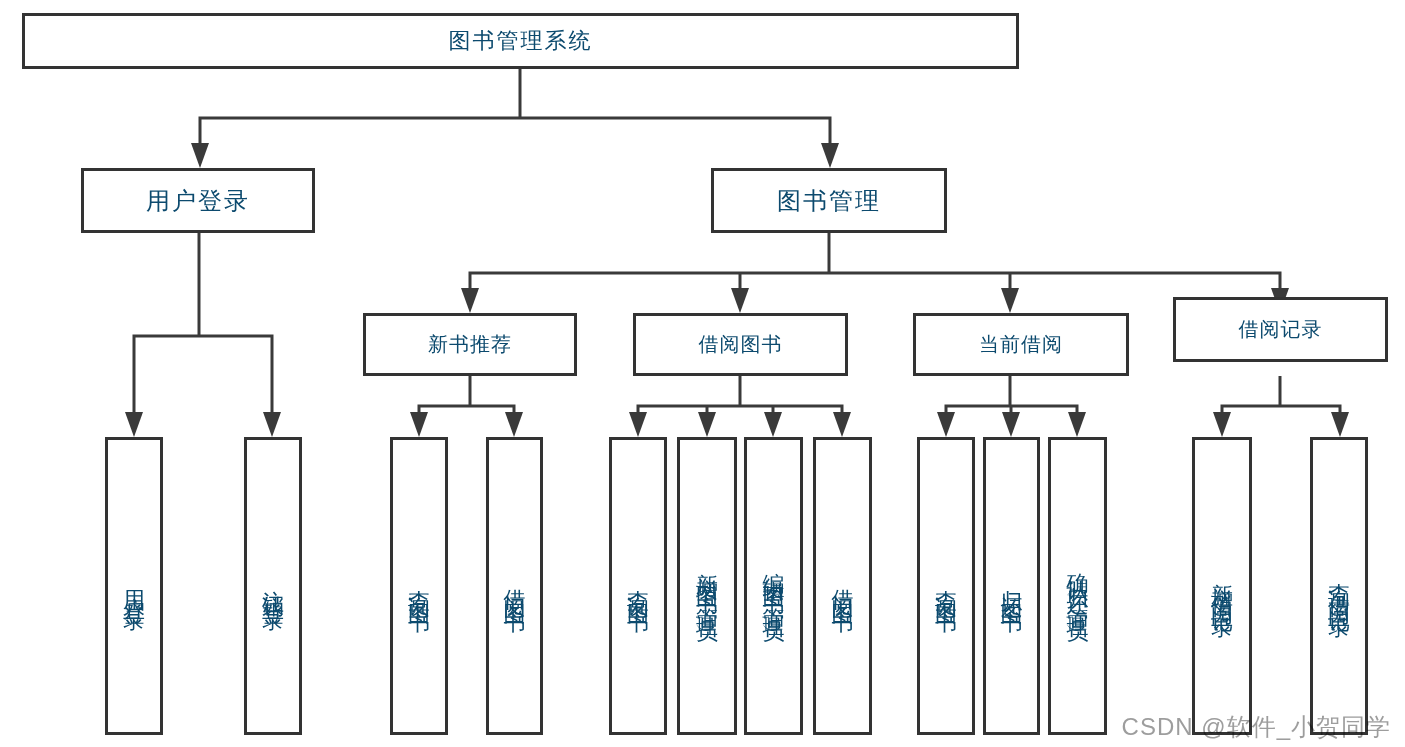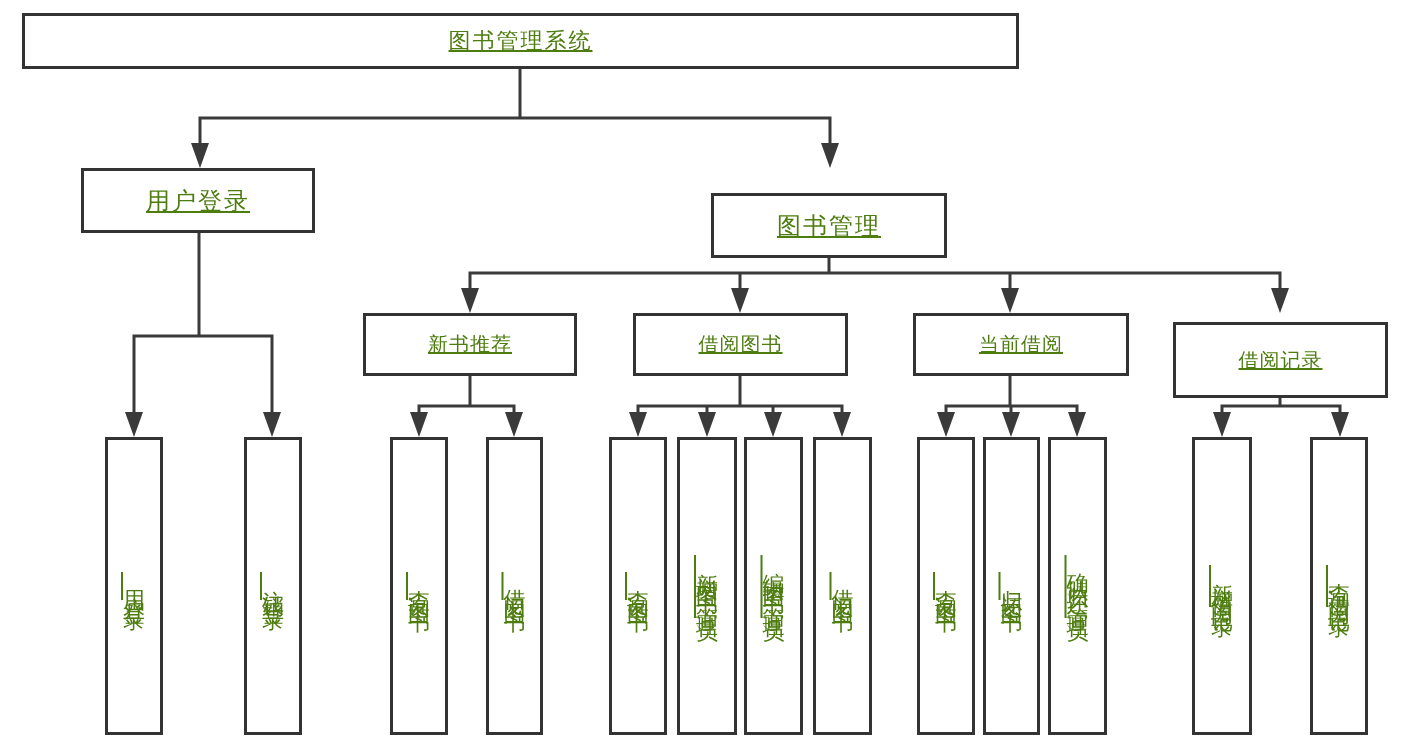--- a/index.html
+++ b/index.html
@@ -19,27 +19,26 @@
     position: absolute;
     left: 0;
     top: 0;
     z-index: 1;
   }
   .node {
     position: absolute;
     box-sizing: border-box;
     background: #ffffff;
     border: 3px solid #333333;
-    color: #4d7c0f;
+    color: #0c4a6e;
     display: flex;
     align-items: center;
     justify-content: center;
     text-align: center;
     z-index: 2;
-    text-decoration: underline;
   }
   .node.root  { font-size: 22px; letter-spacing: 2px; }
   .node.lvl2  { font-size: 24px; letter-spacing: 2px; }
   .node.lvl3  { font-size: 20px; letter-spacing: 1px; text-align: center; }
   .node.leaf  { font-size: 22px; }
   .node.leaf .vtext {
     writing-mode: vertical-rl;
     text-orientation: mixed;
     letter-spacing: 7px;
     line-height: 1;
@@ -122,34 +121,34 @@
     </g>
   </svg>
 
   <div class="node root" style="left:22px; top:13px; width:997px; height:56px;">
     <span>图书管理系统</span>
   </div>
 
   <div class="node lvl2" style="left:81px; top:168px; width:234px; height:65px;">
     <span>用户登录</span>
   </div>
-  <div class="node lvl2" style="left:711px; top:168px; width:236px; height:65px;margin-top:25px;">
+  <div class="node lvl2" style="left:711px; top:168px; width:236px; height:65px;">
     <span>图书管理</span>
   </div>
 
   <div class="node lvl3" style="left:363px; top:313px; width:214px; height:63px;">
     <span>新书推荐</span>
   </div>
   <div class="node lvl3" style="left:633px; top:313px; width:215px; height:63px;">
     <span>借阅图书</span>
   </div>
   <div class="node lvl3" style="left:902px; top:313px; width:216px; height:63px;margin-left:11px;">
     <span>当前借阅</span>
   </div>
-  <div class="node lvl3" style="left:1173px; top:322px; width:215px; height:76px;">
+  <div class="node lvl3" style="left:1173px; top:297px; width:215px; height:65px;">
     <span>借阅记录</span>
   </div>
 
   <div class="node leaf" style="left:105px; top:437px; width:58px; height:298px;">
     <span class="vtext">用户登录</span>
   </div>
   <div class="node leaf" style="left:244px; top:437px; width:58px; height:298px;">
     <span class="vtext">注销登录</span>
   </div>
 
@@ -183,14 +182,15 @@
     <span class="vtext">确认归还（管理员）</span>
   </div>
 
   <div class="node leaf" style="left:1192px; top:437px; width:60px; height:298px;">
     <span class="vtext">新增借阅记录</span>
   </div>
   <div class="node leaf" style="left:1310px; top:437px; width:58px; height:298px;">
     <span class="vtext">查询借阅记录</span>
   </div>
 
+  <div class="watermark">CSDN @软件_小贺同学</div>
 
 </div>
 
 </body></html>

